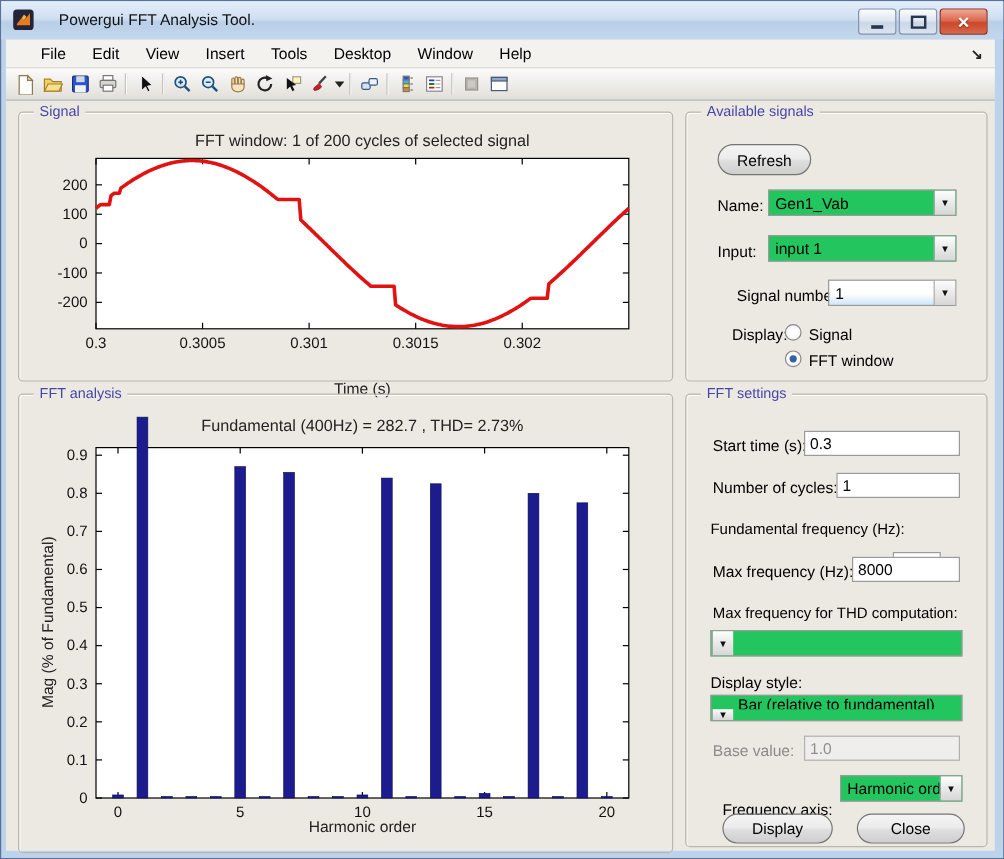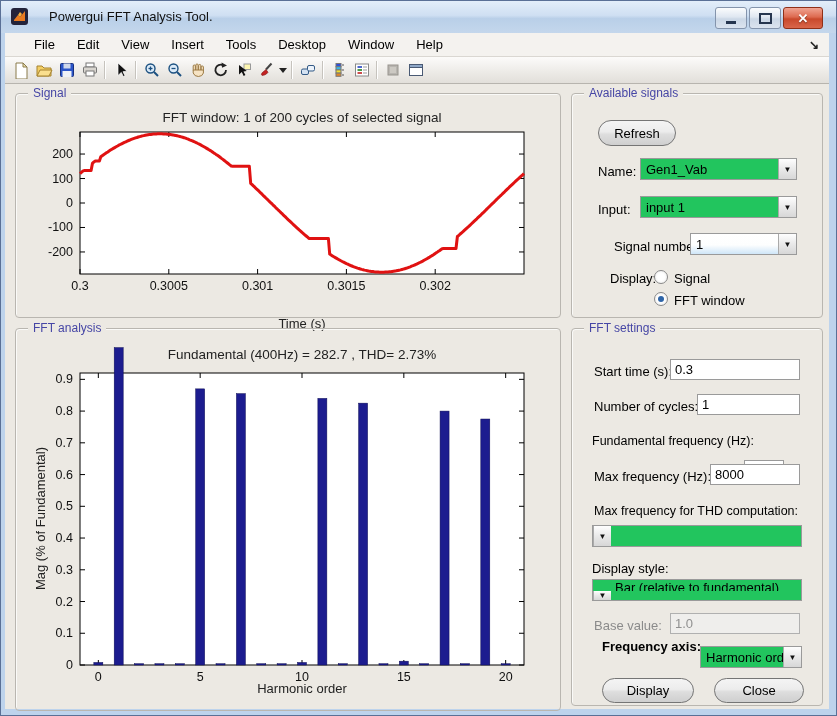--- a/index.html
+++ b/index.html
@@ -394,21 +394,21 @@
 
       <div class="lbl" style="left:20px;top:232px;">Display style:</div>
       <div class="combo" style="left:20px;top:250px;width:210px;height:22px;flex-direction:column;">
         <span class="combo-val">Bar (relative to fundamental)</span>
         <span class="combo-arrow">▼</span>
       </div>
 
       <div class="lbl gray" style="left:22px;top:289px;">Base value:</div>
       <div class="field disabled" style="left:98px;top:284px;width:130px;height:21px;">1.0</div>
 
-      <div class="lbl" style="left:30px;top:310px;font-weight:bold;">Frequency axis:</div>
+      <div class="lbl" style="left:30px;top:338px;">Frequency axis:</div>
       <div class="combo" style="left:128px;top:317px;width:102px;height:22px;">
         <span class="combo-val">Harmonic order</span>
         <span class="combo-arrow">▼</span>
       </div>
 
       <div class="btn" style="left:30px;top:349px;width:90px;height:23px;">Display</div>
       <div class="btn" style="left:142px;top:349px;width:88px;height:23px;">Close</div>
     </div>
 
   </div>

